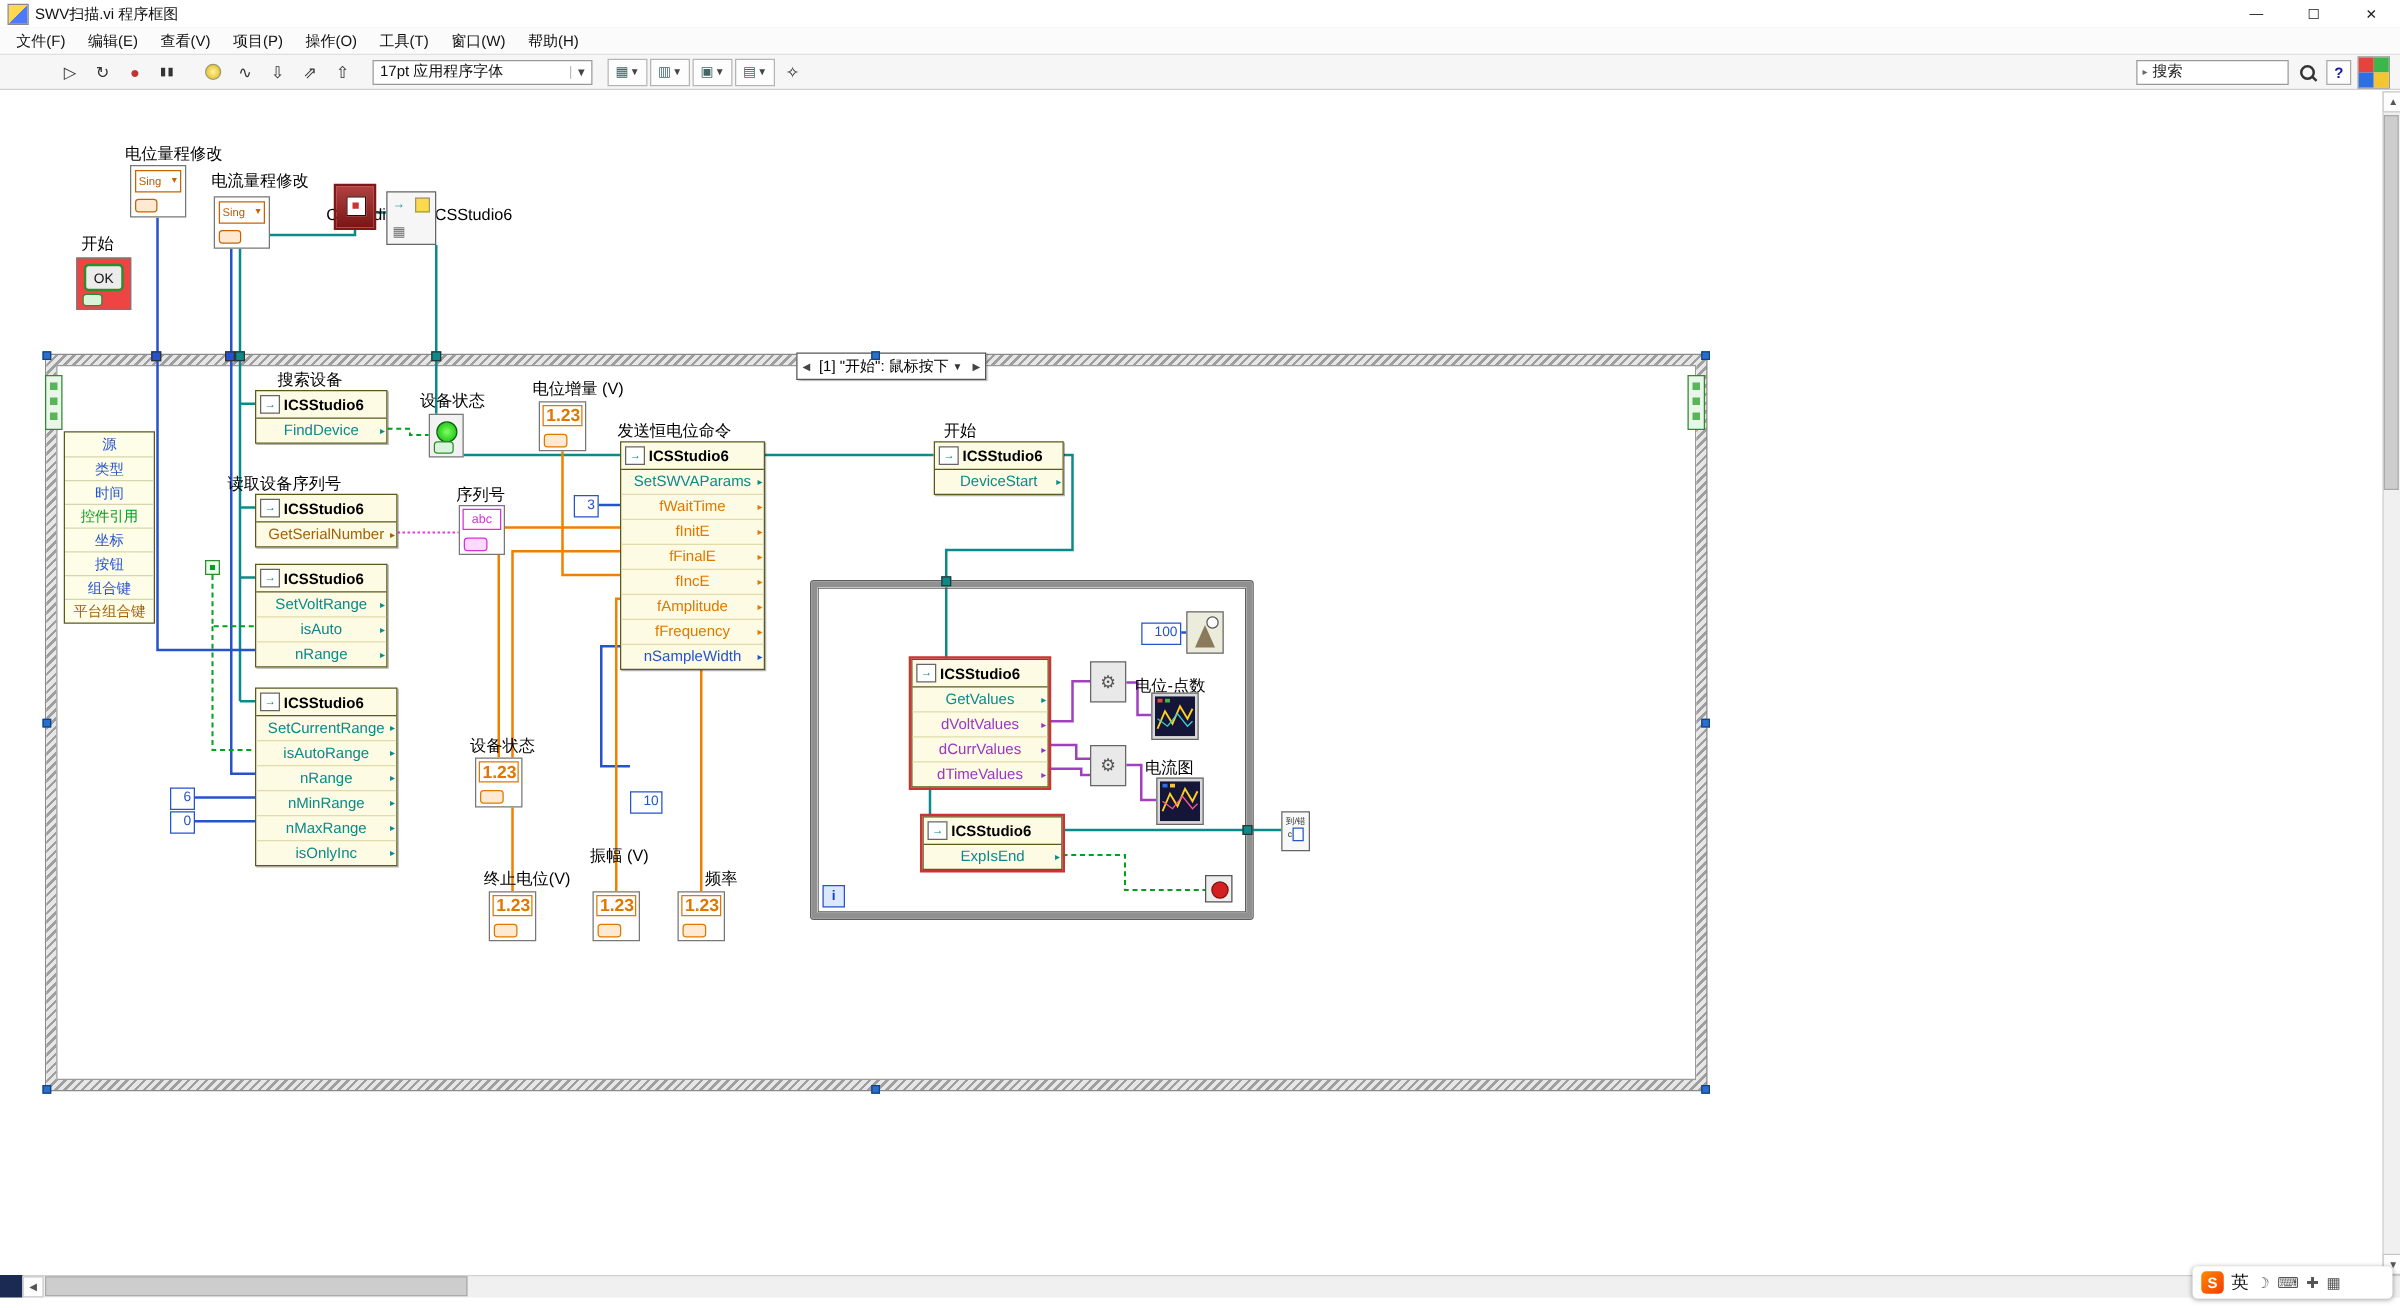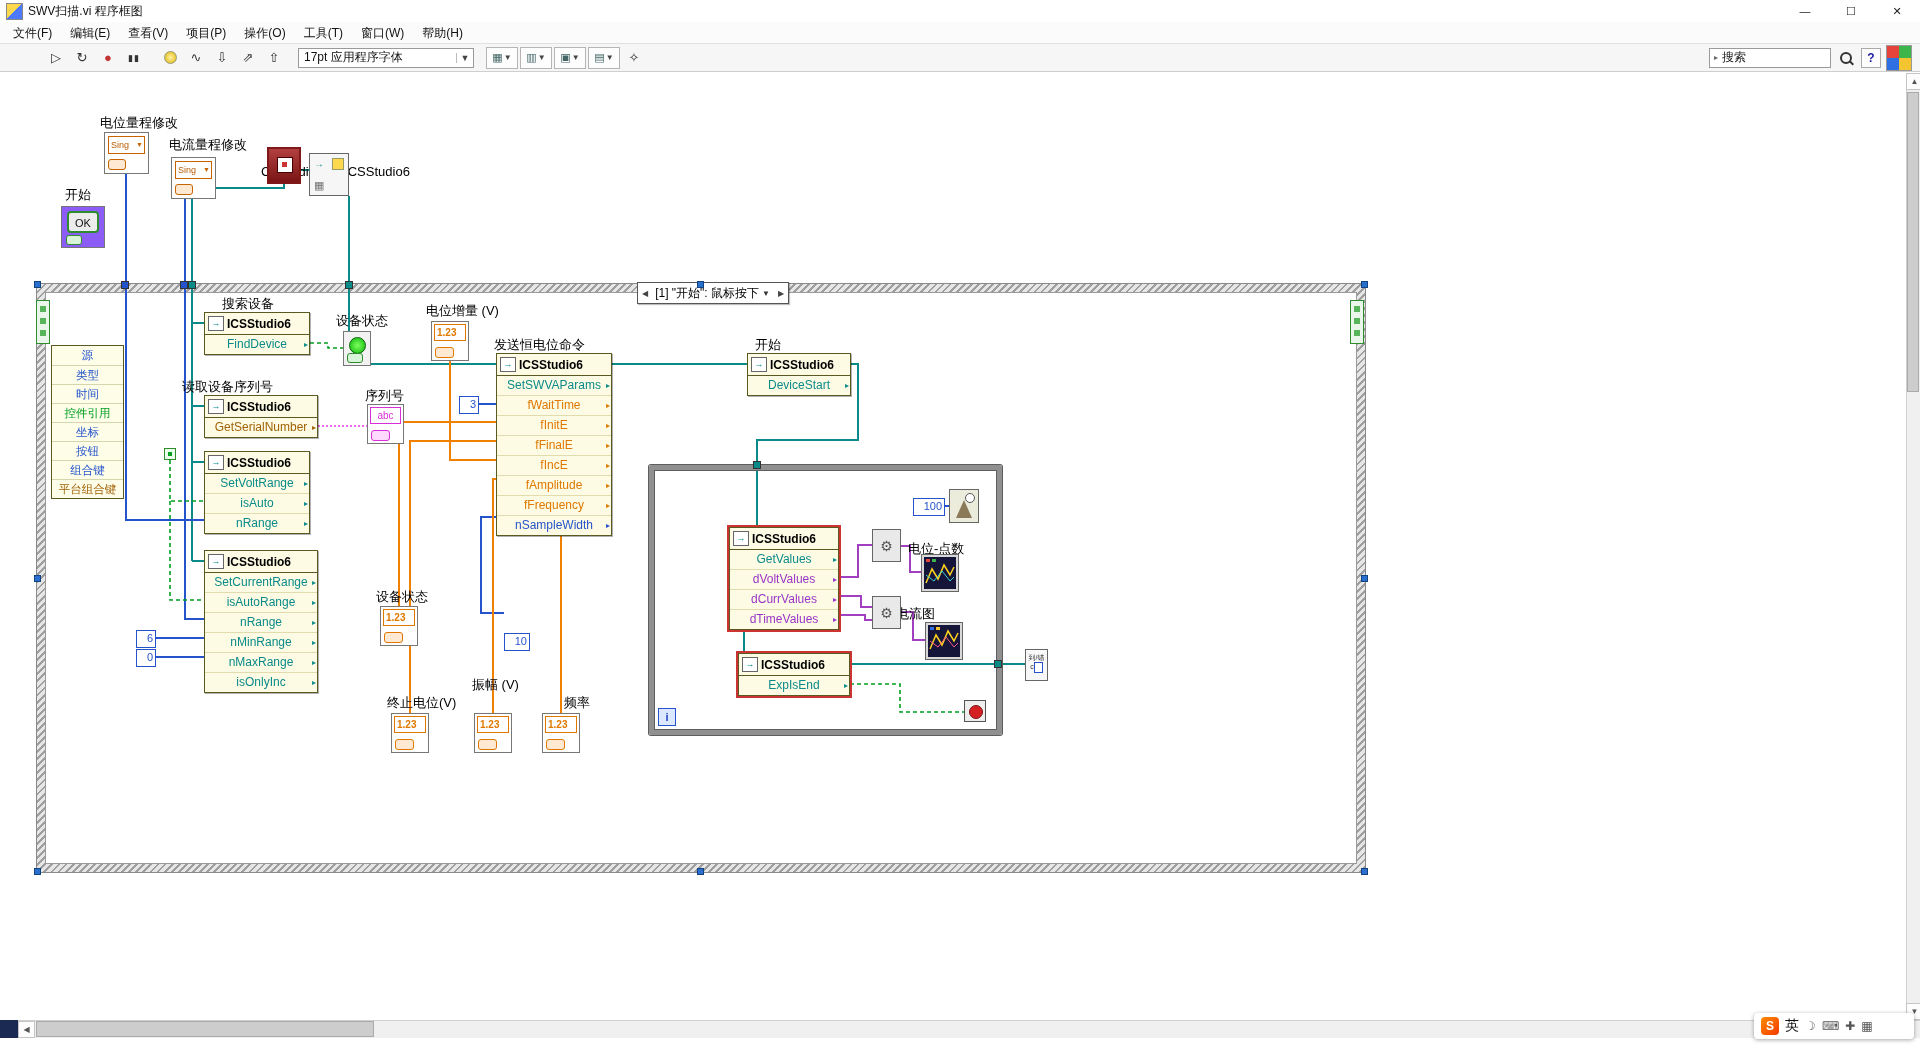--- a/index.html
+++ b/index.html
@@ -55,30 +55,30 @@
   .inode .hdr{height:21px;border-bottom:1px solid #5a5a20;display:flex;align-items:center;gap:3px;padding:0 3px;font-weight:bold;font-size:12px;color:#000;}
   .inode .glyph{width:14px;height:13px;border:1px solid #666;background:#fff;color:#0b8a8a;font-size:9px;line-height:12px;text-align:center;flex:none;}
   .inode .row{height:19px;line-height:19px;text-align:center;font-size:12px;border-top:1px solid #e0dcae;position:relative;}
   .inode .row:nth-child(2){border-top:none;}
   .inode .arr{position:absolute;right:1px;top:0;font-size:8px;line-height:19px;}
   .c-teal{color:#0b8a8a;} .c-magenta{color:#a16207;} .c-orange{color:#e07800;}
   .c-blue{color:#2553cc;} .c-purple{color:#9a35c8;} .c-green{color:#00a020;}
   .flabel{position:absolute;z-index:4;font-size:13px;color:#000;white-space:nowrap;}
   
   .dbl{position:absolute;z-index:4;width:38px;height:40px;border:1px solid #777;background:#fff;box-sizing:border-box;}
-  .dbl .num{margin:2px;border:1px solid #e07800;color:#e07800;font-size:10px;font-weight:bold;text-align:left;padding:0 2px;height:15px;line-height:15px;}
+  .dbl .num{margin:2px;border:1px solid #e07800;color:#e07800;font-size:14px;font-weight:bold;text-align:center;padding:0 2px;height:15px;line-height:15px;}
   .dbl .tag{position:absolute;left:3px;bottom:2px;width:17px;height:9px;border:1px solid #e07800;border-radius:3px;background:#ffe9d2;}
   .iconst{position:absolute;z-index:4;border:1px solid #2553cc;background:#fff;color:#2553cc;font-size:11px;line-height:15px;height:16px;text-align:right;padding:0 2px;box-sizing:content-box;}
   .str{position:absolute;z-index:4;left:367px;top:404px;width:37px;height:40px;border:1px solid #777;background:#fff;box-sizing:border-box;}
   .str .num{margin:2px;border:1px solid #d82fd8;color:#d82fd8;font-size:10px;text-align:center;height:15px;line-height:15px;}
   .str .tag{position:absolute;left:3px;bottom:2px;width:17px;height:9px;border:1px solid #d82fd8;border-radius:3px;background:#ffd9ff;}
   #led{left:343px;top:331px;width:28px;height:35px;border:1px solid #777;background:#f2f2f2;z-index:4;position:absolute;box-sizing:border-box;}
   #led .dot{position:absolute;left:5px;top:5px;width:15px;height:15px;border-radius:50%;background:radial-gradient(#7dff5e,#0ab50a);border:1px solid #066006;}
   #led .tag{position:absolute;left:3px;bottom:2px;width:14px;height:8px;border:1px solid #2e8b2e;border-radius:3px;background:#d9f5d9;}
-  #okbtn{left:61px;top:206px;width:44px;height:42px;border:1px solid #777;background:#8b5cf6;position:absolute;z-index:4;box-sizing:border-box;}
+  #okbtn{left:61px;top:206px;width:44px;height:42px;border:1px solid #777;background:#ef4444;position:absolute;z-index:4;box-sizing:border-box;}
   #okbtn .face{margin:4px 5px;height:22px;border:2px solid #2e8b2e;border-radius:4px;background:#ececec;font-size:11px;text-align:center;line-height:20px;color:#111;box-sizing:border-box;}
   #okbtn .tag{position:absolute;left:4px;bottom:2px;width:14px;height:8px;border:1px solid #2e8b2e;border-radius:3px;background:#d9f5d9;}
   .singc{position:absolute;z-index:4;width:45px;height:42px;border:1px solid #777;background:#fff;box-sizing:border-box;}
   .singc .face{margin:3px;height:16px;border:1px solid #c86400;font-size:9px;color:#b85a00;line-height:14px;padding-left:2px;display:flex;align-items:center;justify-content:space-between;}
   .singc .face .dd{font-size:7px;color:#c86400;padding-right:1px;}
   .singc .tag{position:absolute;left:3px;bottom:3px;width:16px;height:9px;border:1px solid #c86400;border-radius:3px;background:#ffe9d2;}
   #clsconst{left:267px;top:147px;width:34px;height:37px;border:2px solid #801818;background:linear-gradient(#b24040,#7a1515);position:absolute;z-index:4;box-sizing:border-box;}
   #clsconst .cube{position:absolute;left:8px;top:8px;width:14px;height:14px;background:#fff;border:1px solid #400;}
   #clsconst .cube::after{content:"";position:absolute;left:4px;top:4px;width:5px;height:5px;background:#c33;}
   #reficon{left:309px;top:153px;width:40px;height:43px;border:1px solid #666;background:#f6f6f6;position:absolute;z-index:4;box-sizing:border-box;font-size:10px;}
@@ -258,21 +258,21 @@
 <div class="flabel" style="left:182px;top:378px;">读取设备序列号</div>
 <div class="flabel" style="left:365px;top:387px;">序列号</div>
 <div class="flabel" style="left:426px;top:302px;">电位增量 (V)</div>
 <div class="flabel" style="left:494px;top:336px;">发送恒电位命令</div>
 <div class="flabel" style="left:755px;top:336px;">开始</div>
 <div class="flabel" style="left:376px;top:588px;">设备状态</div>
 <div class="flabel" style="left:387px;top:694px;">终止电位(V)</div>
 <div class="flabel" style="left:472px;top:676px;">振幅 (V)</div>
 <div class="flabel" style="left:540px;top:694px;margin-left:24px;">频率</div>
 <div class="flabel" style="left:908px;top:540px;">电位-点数</div>
-<div class="flabel" style="left:896px;top:605px;">电流图</div>
+<div class="flabel" style="left:916px;top:605px;">电流图</div>
 
 <div class="singc" style="left:104px;top:132px;">
   <div class="face">
       <span>Sing</span>
       <span class="dd">▼</span>
     </div>
   <div class="tag"></div>
 </div>
 <div class="singc" style="left:171px;top:157px;">
   <div class="face">

